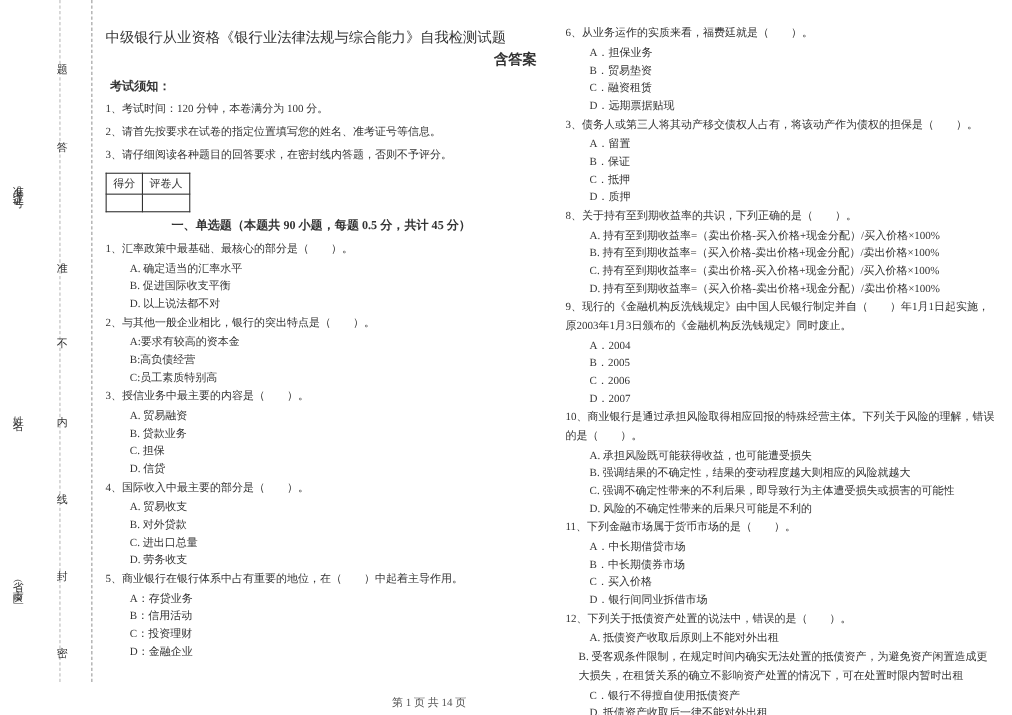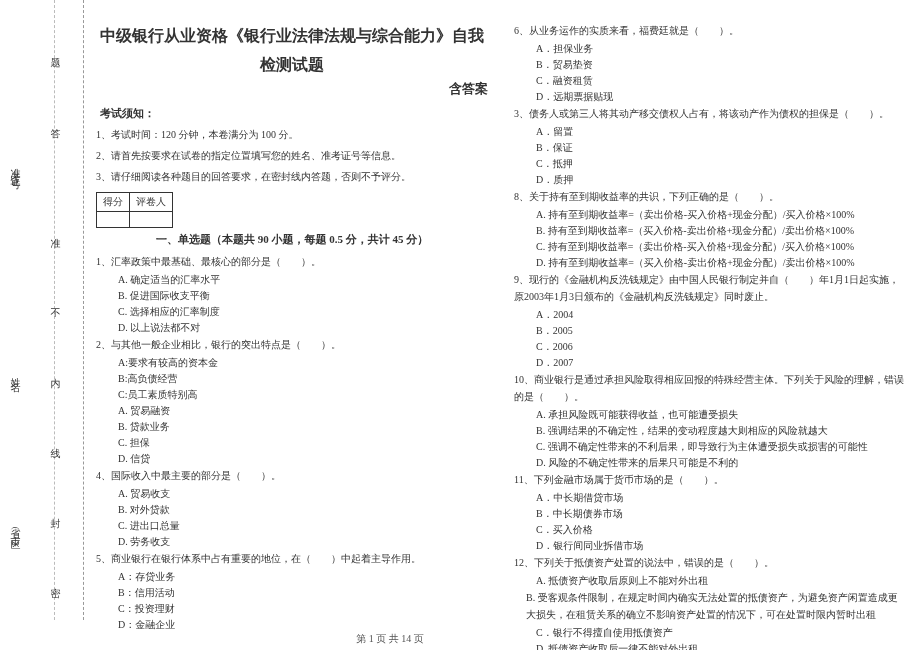--- a/index.html
+++ b/index.html
@@ -41,21 +41,21 @@
     letter-spacing: 3px;
   }
   .page {
     position: absolute;
     left: 96px; top: 22px;
     width: 810px;
     display: flex;
     gap: 26px;
   }
   .col { width: 392px; }
-  .title { text-align: center; font-weight: bold; font-size: 16px; line-height: 1.8; }
+  .title { font-weight: normal; font-size: 13px; line-height: 1.8; }
   .subtitle { text-align: right; font-weight: bold; font-size: 13px; margin-bottom: 8px; }
   .section-head { font-weight: bold; font-size: 11px; margin: 6px 4px 4px; }
   .instr { font-size: 10px; line-height: 1.9; margin: 2px 0; }
   .score-table {
     border-collapse: collapse;
     margin: 6px 0 4px;
   }
   .score-table td {
     border: 1px solid #333;
     padding: 2px 6px;
@@ -114,28 +114,28 @@
         <td>&nbsp;</td>
       </tr>
     </tbody>
       </table>
 
     <div class="part-title">一、单选题（本题共 90 小题，每题 0.5 分，共计 45 分）</div>
 
     <div class="q">1、汇率政策中最基础、最核心的部分是（　　）。</div>
     <div class="opt">A. 确定适当的汇率水平</div>
     <div class="opt">B. 促进国际收支平衡</div>
-    <div class="opt">C. 选择相应的汇率制度</div>
     <div class="opt">D. 以上说法都不对</div>
 
     <div class="q">2、与其他一般企业相比，银行的突出特点是（　　）。</div>
     <div class="opt">A:要求有较高的资本金</div>
     <div class="opt">B:高负债经营</div>
     <div class="opt">C:员工素质特别高</div>
 
+    <div class="q">3、授信业务中最主要的内容是（　　）。</div>
     <div class="opt">A. 贸易融资</div>
     <div class="opt">B. 贷款业务</div>
     <div class="opt">C. 担保</div>
     <div class="opt">D. 信贷</div>
 
     <div class="q">4、国际收入中最主要的部分是（　　）。</div>
     <div class="opt">A. 贸易收支</div>
     <div class="opt">B. 对外贷款</div>
     <div class="opt">C. 进出口总量</div>
     <div class="opt">D. 劳务收支</div>

